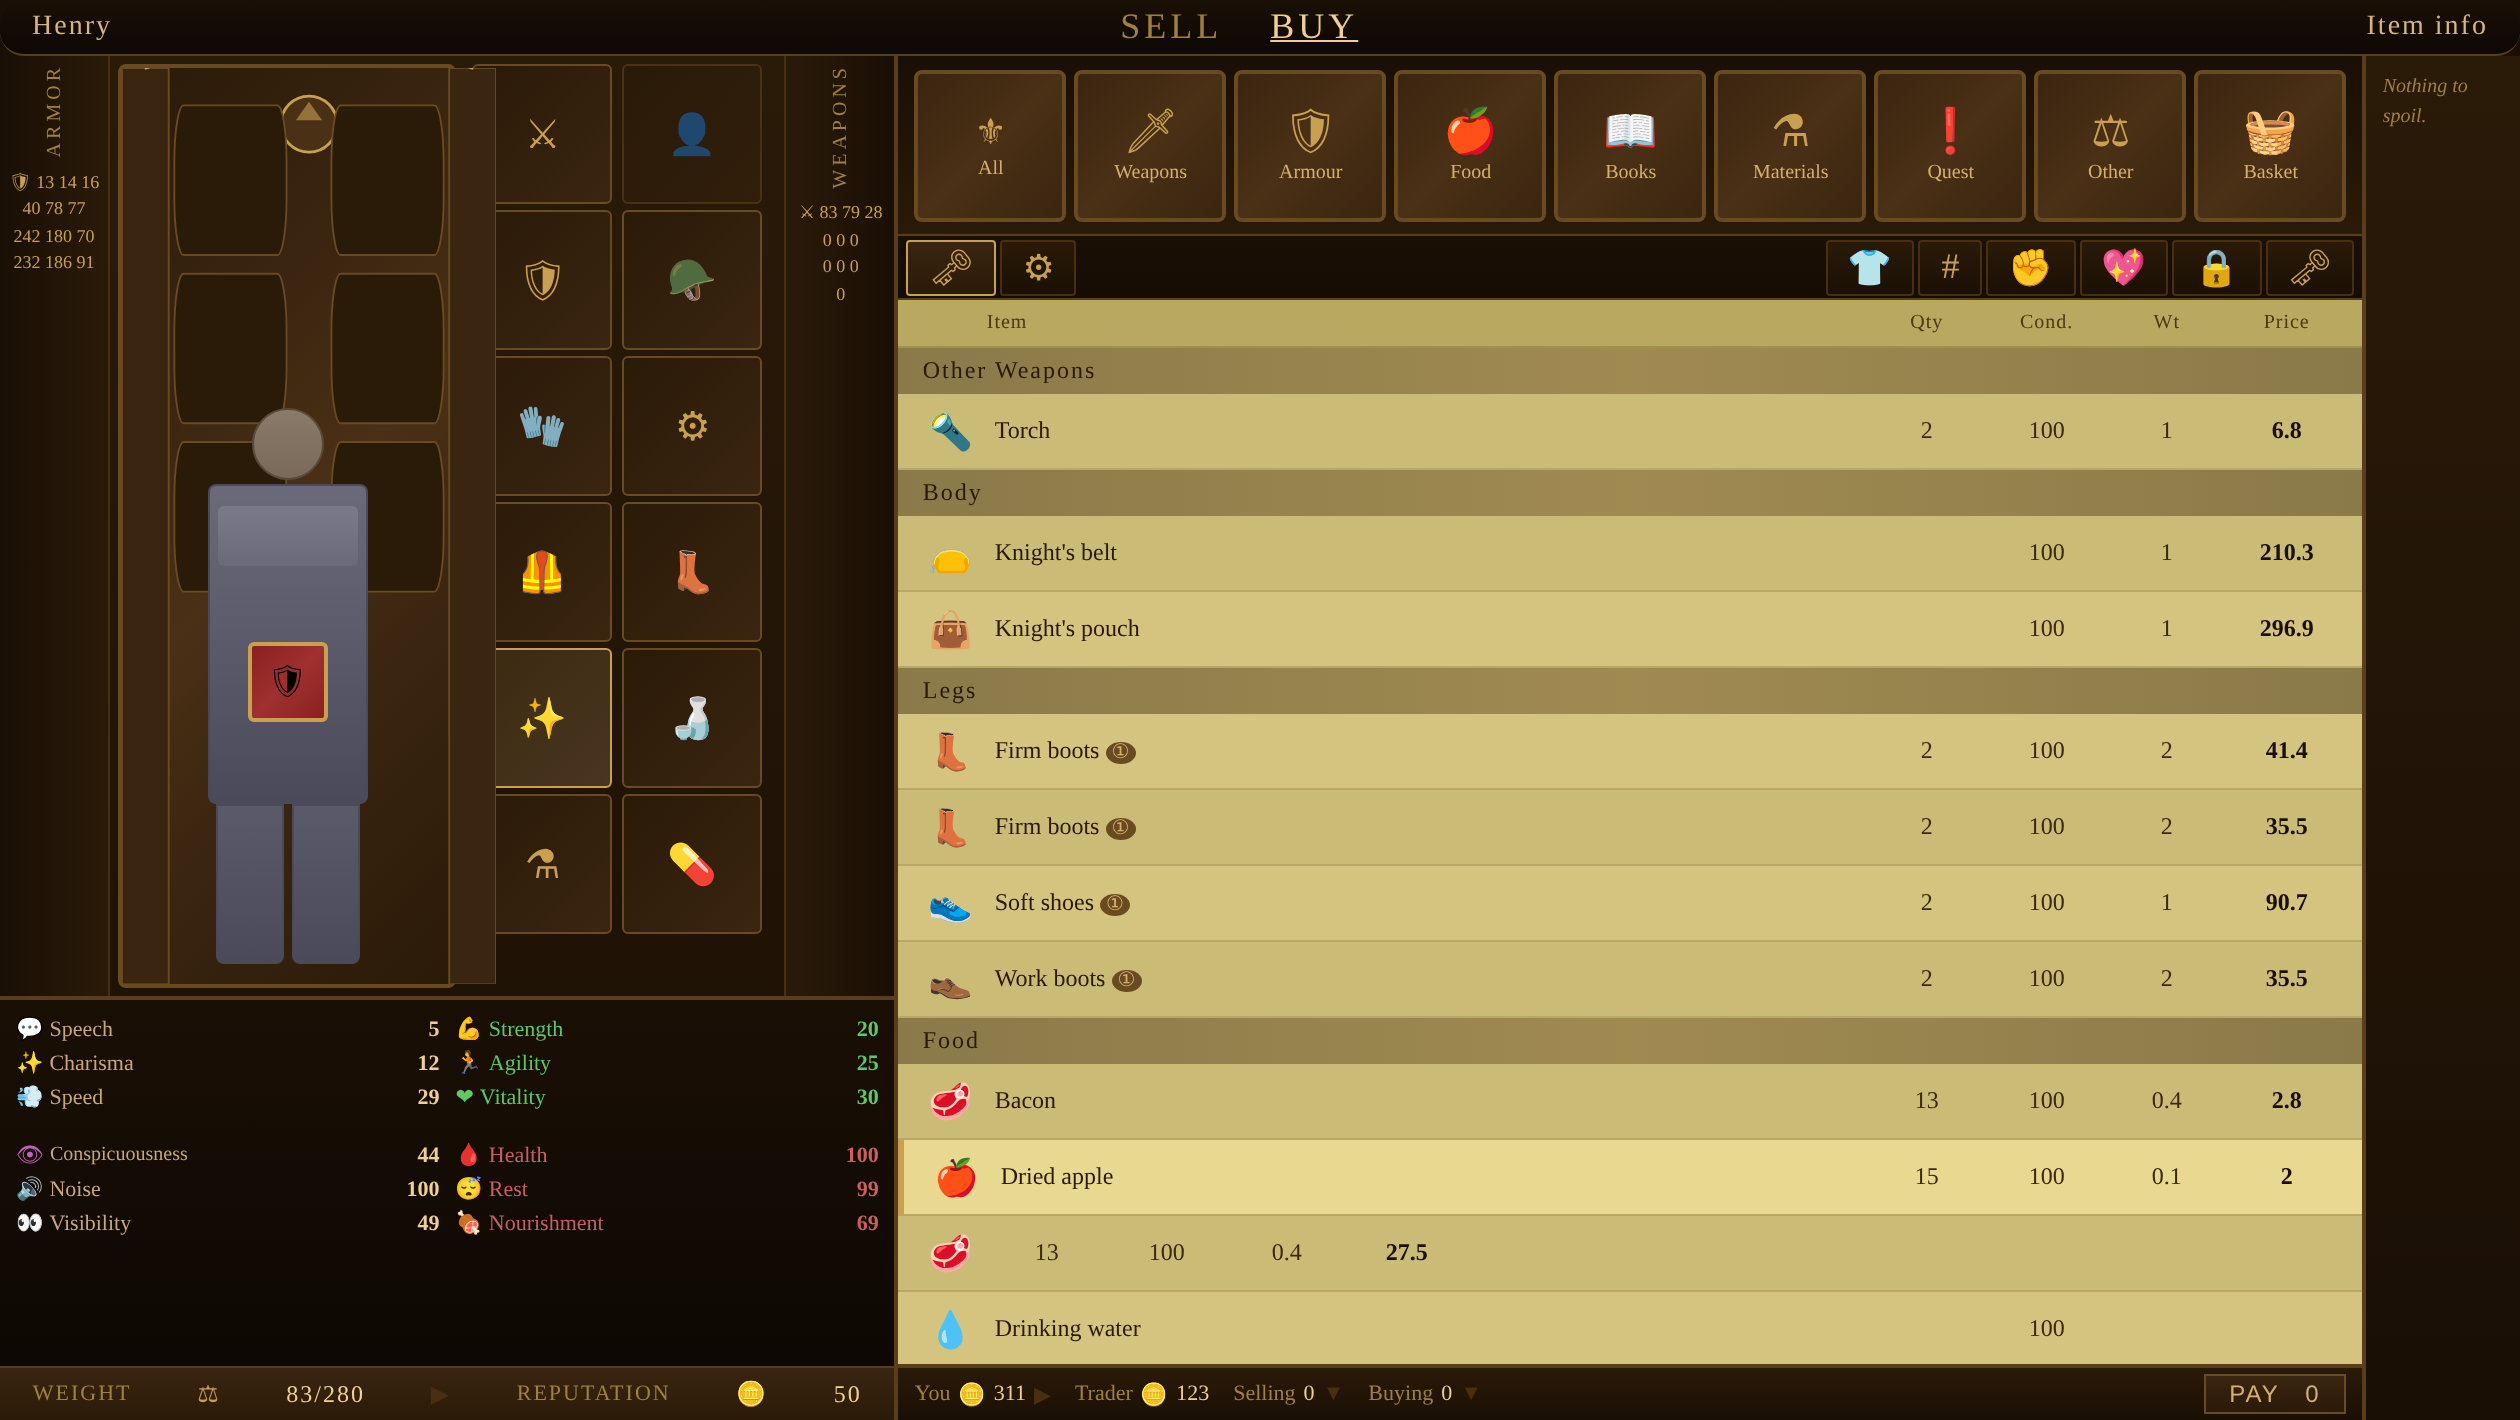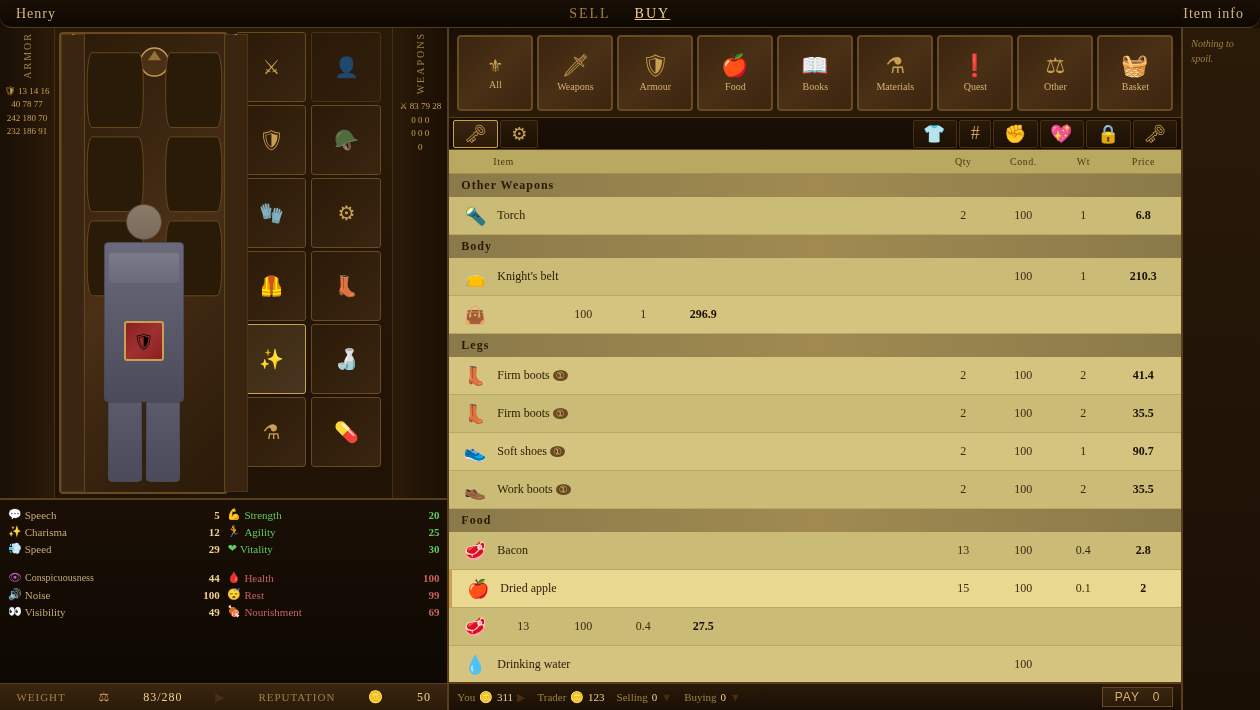--- a/index.html
+++ b/index.html
@@ -28,21 +28,21 @@
       color: #d4b483;
       font-size: 14px;
       letter-spacing: 1px;
     }
     .top-bar-center {
       display: flex;
       gap: 24px;
     }
     .top-bar-center span {
       color: #a08040;
-      font-size: 14px;
+      font-size: 18px;
       letter-spacing: 2px;
       cursor: pointer;
       text-align: center;
     }
     .top-bar-center span.active {
       color: #f0d090;
       text-decoration: underline;
     }
 
     
@@ -266,21 +266,21 @@
     }
     .item-list::-webkit-scrollbar { width: 8px; }
     .item-list::-webkit-scrollbar-track { background: #3a2510; }
     .item-list::-webkit-scrollbar-thumb { background: #6a4a20; border-radius: 2px; }
 
     .section-header {
       background: linear-gradient(to right, #8a7a4a, #a08a50, #8a7a4a);
       padding: 4px 12px;
       font-size: 12px;
       color: #2a1a05;
-      font-weight: bold;
+      font-weight: normal;
       letter-spacing: 1px;
     }
 
     .item-row {
       display: flex;
       align-items: center;
       height: 38px;
       border-bottom: 1px solid #b8a868;
       padding: 0 8px;
       cursor: pointer;
@@ -665,20 +665,21 @@
       <div class="item-row">
         <div class="item-icon-cell">👝</div>
         <div class="item-name-cell">Knight's belt</div>
         <div class="item-col"></div>
         <div class="item-col">100</div>
         <div class="item-col">1</div>
         <div class="item-col price">210.3</div>
       </div>
       <div class="item-row">
         <div class="item-icon-cell">👜</div>
+        <div class="item-name-cell">Knight's pouch</div>
         <div class="item-col"></div>
         <div class="item-col">100</div>
         <div class="item-col">1</div>
         <div class="item-col price">296.9</div>
       </div>
 
       <div class="section-header">Legs</div>
       <div class="item-row">
         <div class="item-icon-cell">👢</div>
         <div class="item-name-cell">Firm boots <span style="font-size:10px;background:#6a4a20;color:#d4b070;border-radius:50%;padding:0 3px;">①</span></div>

